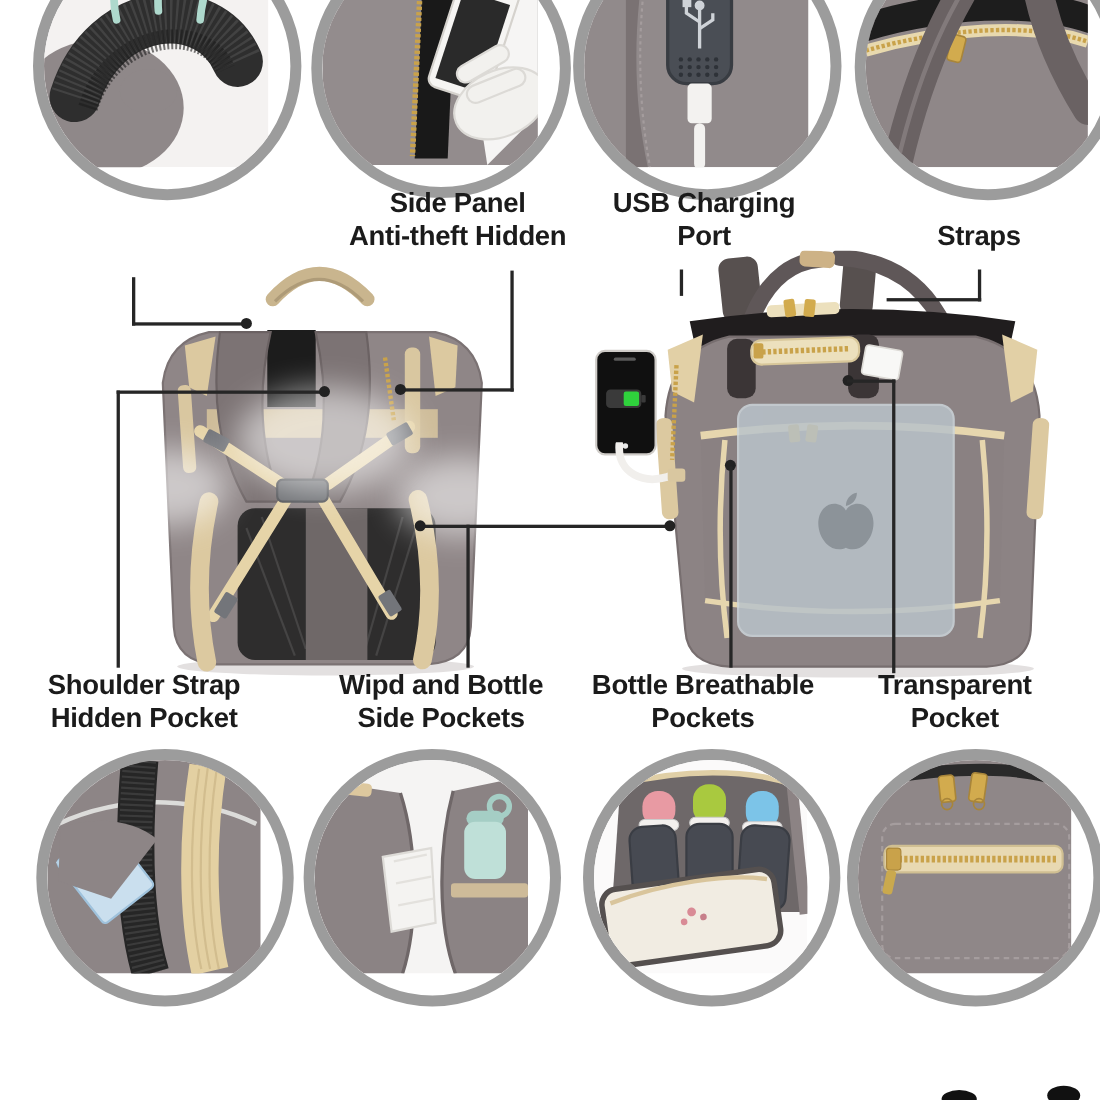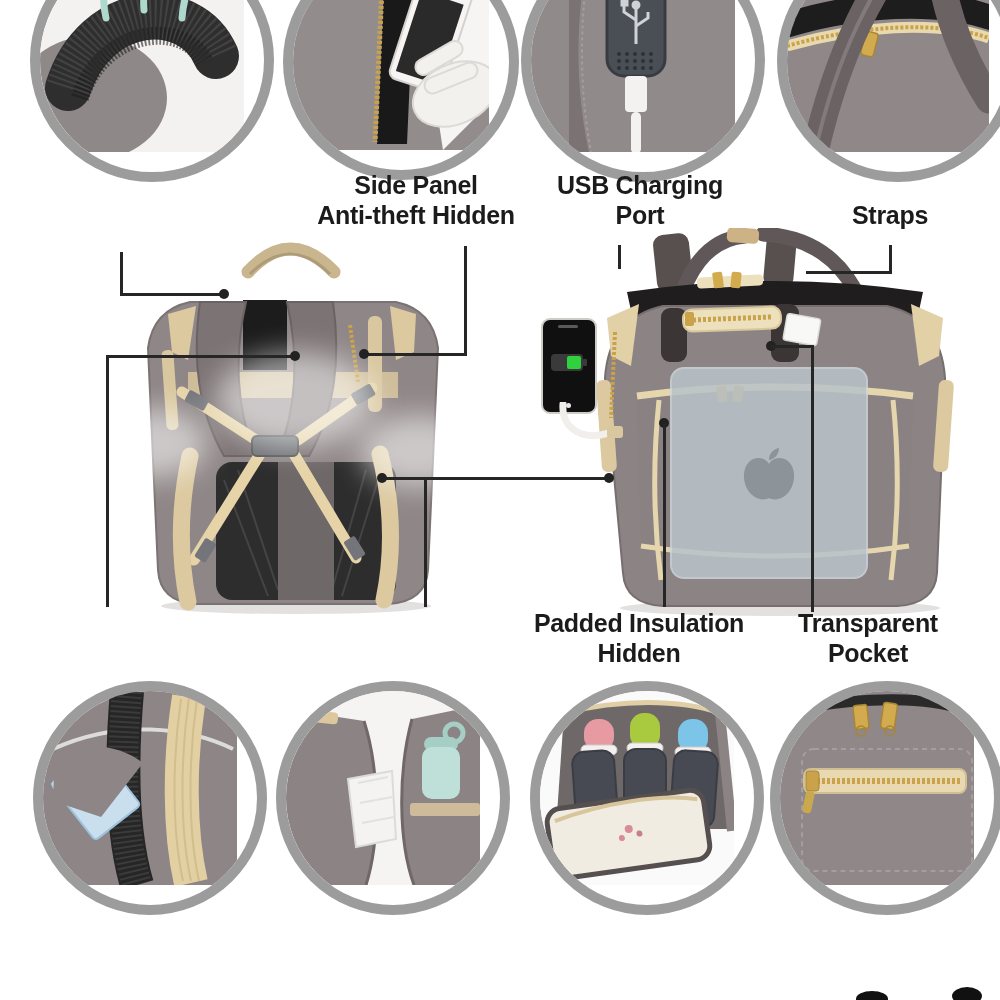--- a/index.html
+++ b/index.html
@@ -264,23 +264,31 @@
   <div class="dot" style="left:604px;top:473px"></div>
   <div class="cl" style="left:424px;top:477px;width:3px;height:130px"></div>
 
   <div class="dot" style="left:659px;top:418px"></div>
   <div class="cl" style="left:663px;top:424px;width:3px;height:183px"></div>
 
   <div class="dot" style="left:766px;top:341px"></div>
   <div class="cl" style="left:770px;top:345px;width:44px;height:3px"></div>
   <div class="cl" style="left:811px;top:345px;width:3px;height:267px"></div>
 
+  <div class="flabel" style="left:11px;top:608px;width:240px">
+    <span>Shoulder Strap</span><br>
+    <span>Hidden Pocket</span>
+  </div>
+  <div class="flabel" style="left:281px;top:608px;width:240px">
+    <span>Wipd and Bottle</span><br>
+    <span>Side Pockets</span>
+  </div>
   <div class="flabel" style="left:519px;top:608px;width:240px">
-    <span>Padded Insulation</span><br>
-    <span>Hidden</span>
+    <span>Bottle Breathable</span><br>
+    <span>Pockets</span>
   </div>
   <div class="flabel" style="left:748px;top:608px;width:240px">
     <span>Transparent</span><br>
     <span>Pocket</span>
   </div>
 
   <div class="circle" style="left:33px;top:681px;width:214px;height:214px">
     <svg width="194" height="194" viewBox="0 0 194 194">
       <rect width="194" height="194" fill="#8d8586"></rect>
       <path d="M10,58 C75,28 145,36 190,58" stroke="#dcdcda" stroke-width="4" fill="none"></path>

